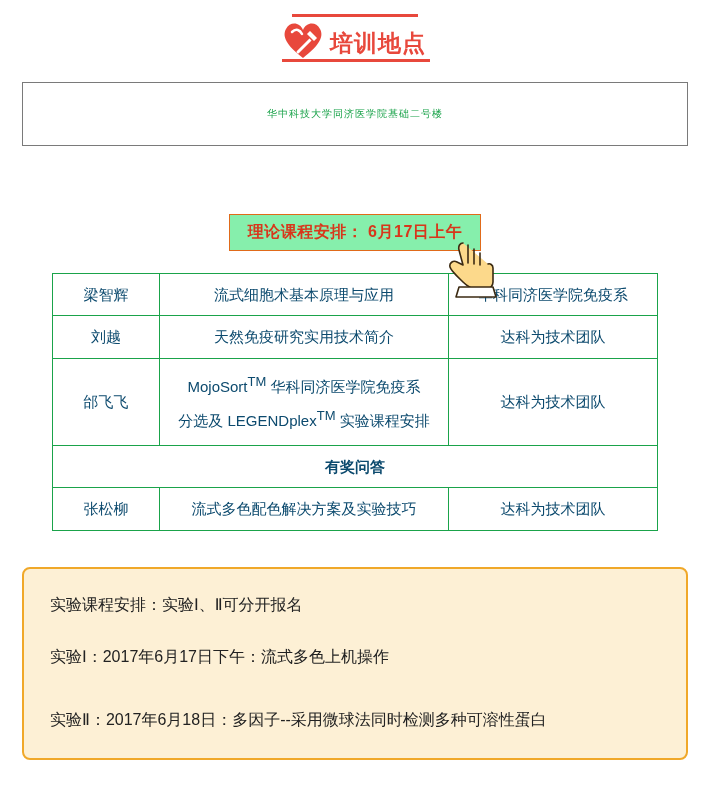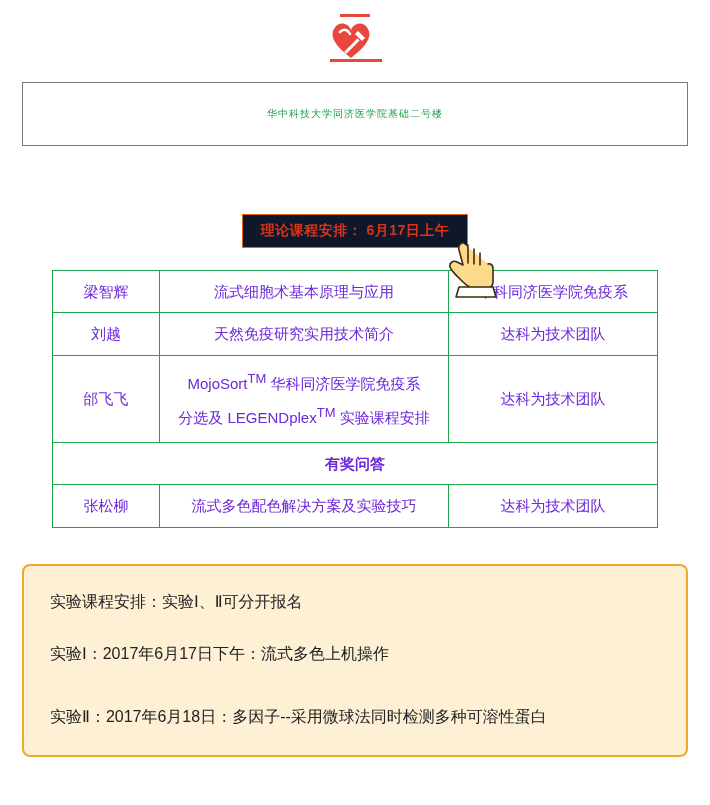--- a/index.html
+++ b/index.html
@@ -80,24 +80,24 @@
   }
 
   
   .banner-wrap {
     margin-top: 68px;
     display: flex;
     justify-content: center;
     position: relative;
   }
   .banner {
-    background: #0f172a;
+    background: #86efac;
     border: 1px solid #e06a1a;
     padding: 7px 18px 7px 18px;
-    font-size: 14px;
+    font-size: 16px;
     font-weight: bold;
     color: #d8361b;
     letter-spacing: 0.5px;
   }
   
   .hand {
     position: absolute;
     left: 443px;
     top: 23px;
     width: 60px;
@@ -110,21 +110,21 @@
   }
   table.schedule {
     width: 100%;
     border-collapse: collapse;
     table-layout: fixed;
   }
   table.schedule td {
     border: 1px solid #1aa34a;
     text-align: center;
     font-size: 15px;
-    color: #6d28d9;
+    color: #0c4a6e;
     padding: 9px 4px;
     line-height: 1.55;
   }
   td.col-name { width: 98px; }
   td.col-topic { width: 280px; }
   td.col-org   { width: 200px; }
   .two-line { padding: 6px 4px; }
   .two-line div { padding: 4px 0; }
   sup { font-size: 13px; vertical-align: super; }
   td.quiz {
@@ -158,20 +158,21 @@
     <div class="title-topline"></div>
     <div class="heart-icon">
       <svg width="46" height="44" viewBox="0 0 46 44" xmlns="http://www.w3.org/2000/svg">
         <path d="M23 40 C 6 27, 2 18, 6 11 C 10 3, 20 4, 23 12 C 26 4, 36 3, 40 11 C 44 18, 40 27, 23 40 Z" fill="#e8483c"></path>
         <path d="M12 14 C 16 10, 20 12, 22 16" stroke="#ffffff" stroke-width="2.5" fill="none" stroke-linecap="round"></path>
         <path d="M18 34 L 34 18" stroke="#ffffff" stroke-width="3" fill="none" stroke-linecap="round"></path>
         <path d="M30 12 L 38 20 L 34 24 L 26 16 Z" fill="#ffffff" stroke="#e8483c" stroke-width="1.4"></path>
       </svg>
     </div>
     <div class="title-text-wrap">
+      <span class="title-text">培训地点</span>
       <div class="title-underline"></div>
     </div>
   </div>
 </div>
 
 <div class="venue-box">
   <span class="venue-text">华中科技大学同济医学院基础二号楼</span>
 </div>
 
 <div class="banner-wrap">

